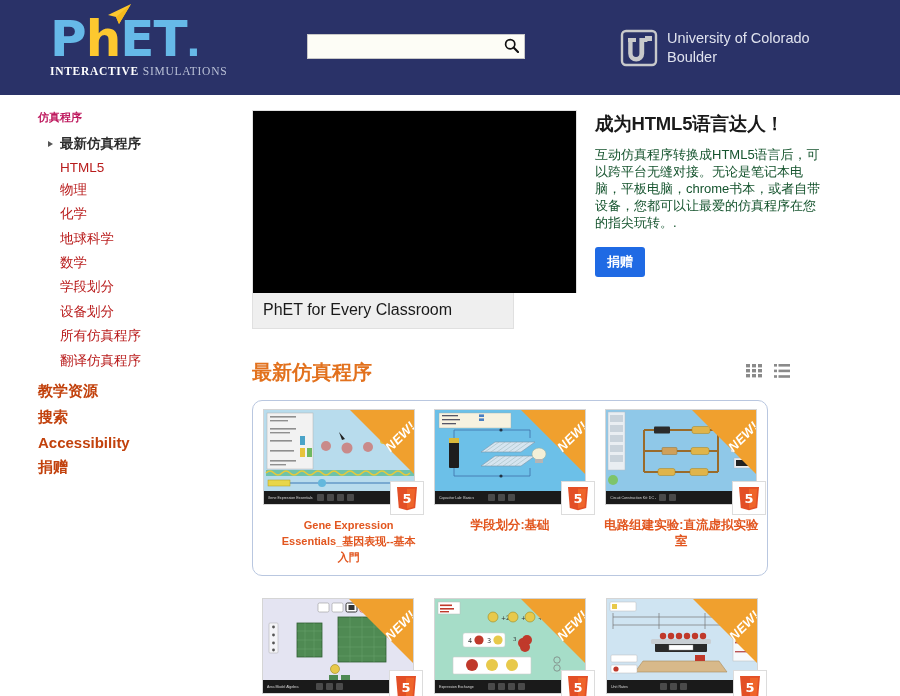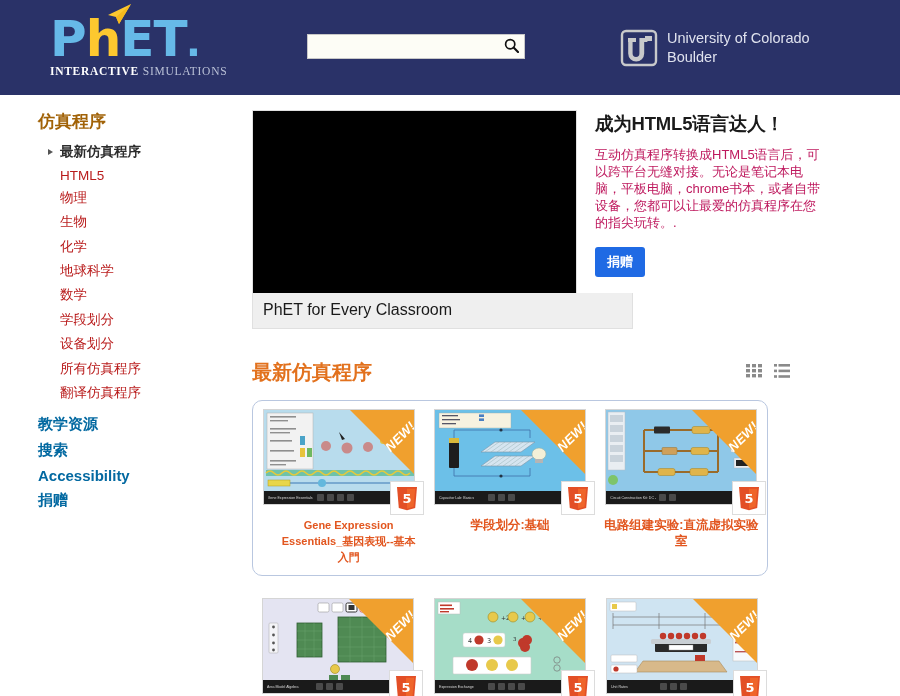--- a/index.html
+++ b/index.html
@@ -115,23 +115,23 @@
   
   .page { display: flex; width: 900px; }
 
   
   .sidebar {
     width: 252px;
     padding: 15px 0 0 38px;
     flex-shrink: 0;
   }
   .nav-head {
-    font-size: 17px;
-    font-weight: bold;
-    color: #a16207;
+    font-size: 11px;
+    font-weight: bold;
+    color: #be185d;
     margin-bottom: 7px;
   }
   .nav-sub { list-style: none; margin-bottom: 6px; }
   .nav-sub li {
     font-size: 13.5px;
     color: #b91c1c;
     padding: 3.2px 0 3.2px 22px;
     cursor: pointer;
     position: relative;
     white-space: nowrap;
@@ -145,61 +145,61 @@
     position: absolute;
     left: 10px; top: 9px;
     border-left: 5px solid #555;
     border-top: 3.6px solid transparent;
     border-bottom: 3.6px solid transparent;
   }
   .nav-top { list-style: none; }
   .nav-top li {
     font-size: 15px;
     font-weight: bold;
-    color: #0369a1;
+    color: #c2410c;
     padding: 3.5px 0;
     cursor: pointer;
   }
 
   
   .main {
     flex: 1;
     padding: 15px 0 0 0;
   }
   .top-row { display: flex; gap: 18px; }
 
   .video-card { width: 325px; }
   .video-box {
     width: 325px; height: 183px;
     background: #000000;
     border: 1px solid #e0e0e0;
     border-bottom: none;
   }
   .video-caption {
-    width: 381px;
+    width: 262px;
     background: #efefef;
     border: 1px solid #e0e0e0;
     border-top: none;
     padding: 8px 10px 9px 10px;
     font-size: 16px;
     color: #1a1a1a;
   }
 
   .promo { width: 232px; padding-top: 1px; }
   .promo-title {
     font-size: 18.5px;
     font-weight: bold;
     color: #1a1a1a;
     margin-bottom: 10px;
     letter-spacing: -0.2px;
   }
   .promo-p {
     font-size: 13px;
     line-height: 17px;
-    color: #be185d;
+    color: #14532d;
     margin-bottom: 13px;
   }
   .donate-btn {
     display: inline-block;
     background: #1f6ae4;
     color: #ffffff;
     font-size: 13px;
     font-weight: bold;
     border: none;
     border-radius: 3px;
@@ -369,21 +369,20 @@
 
 <div class="page">
 
   <nav class="sidebar">
     <div class="nav-head">仿真程序</div>
 
     <ul class="nav-sub">
       <li class="active">最新仿真程序</li>
       <li>HTML5</li>
       <li>物理</li>
-      <li>生物</li>
       <li>化学</li>
       <li>地球科学</li>
       <li>数学</li>
       <li>学段划分</li>
       <li>设备划分</li>
       <li>所有仿真程序</li>
       <li>翻译仿真程序</li>
     </ul>
 
     <ul class="nav-top">

